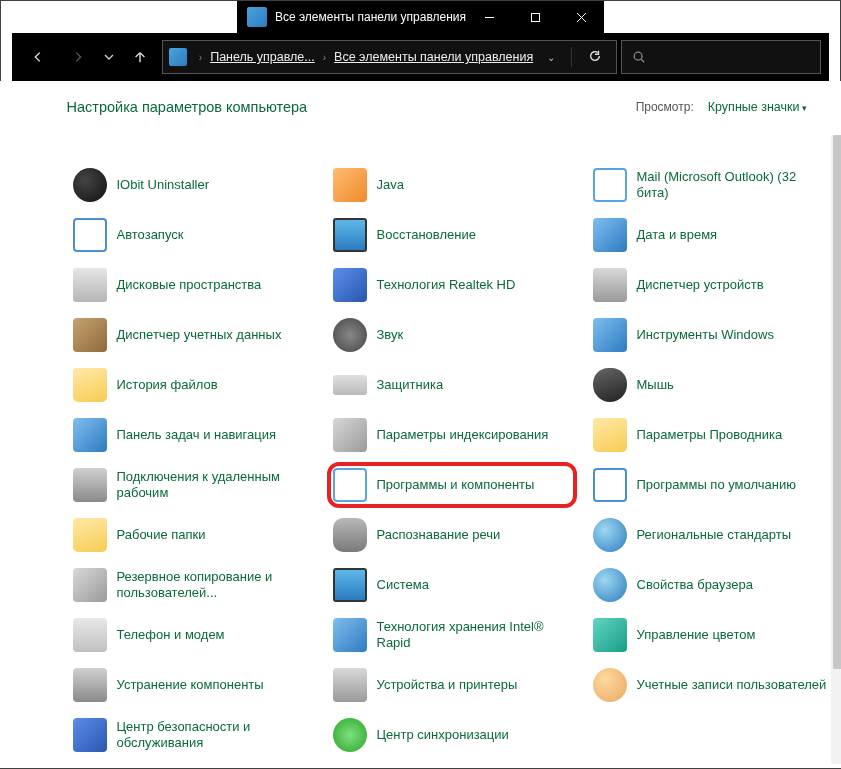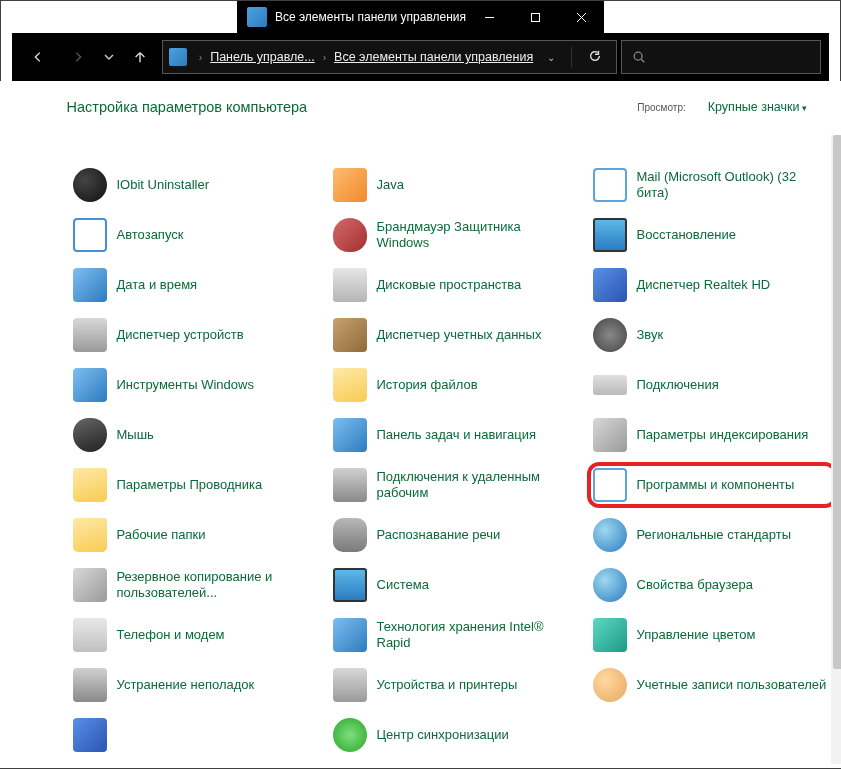--- a/index.html
+++ b/index.html
@@ -108,22 +108,22 @@
     margin-bottom: 22px;
   }
   .heading {
     color: #0a6a3a;
     font-size: 14.5px;
     font-weight: 400;
     flex: 1;
   }
   .view-label {
     color: #555;
-    font-size: 10px;
-    margin-right: 22px;
+    font-size: 12px;
+    margin-right: 14px;
   }
   .view-value {
     color: #0a6a3a;
     font-size: 12.5px;
     margin-right: 30px;
   }
   .view-value::after {
     content:" ▾";
     font-size: 9px;
     color: #0a6a3a;
@@ -299,38 +299,34 @@
           </div>
           <div class="item">
             <div class="icon ic-box"></div>
             <div class="label">Mail (Microsoft Outlook) (32 бита)</div>
           </div>
           <div class="item">
             <div class="icon ic-window"></div>
             <div class="label">Автозапуск</div>
           </div>
           <div class="item">
-            <div class="icon ic-shield"></div>
-            <div class="label">Брандмауэр Защитника Windows</div>
-          </div>
-          <div class="item">
             <div class="icon ic-monitor"></div>
             <div class="label">Восстановление</div>
           </div>
           <div class="item">
             <div class="icon ic-blue"></div>
             <div class="label">Дата и время</div>
           </div>
           <div class="item">
             <div class="icon ic-disk"></div>
             <div class="label">Дисковые пространства</div>
           </div>
           <div class="item">
             <div class="icon ic-realtek"></div>
-            <div class="label">Диспетчер Realtek HD</div>
+            <div class="label">Технология Realtek HD</div>
           </div>
           <div class="item">
             <div class="icon ic-printer"></div>
             <div class="label">Диспетчер устройств</div>
           </div>
           <div class="item">
             <div class="icon ic-brown"></div>
             <div class="label">Диспетчер учетных данных</div>
           </div>
           <div class="item">
@@ -340,21 +336,21 @@
           <div class="item">
             <div class="icon ic-blue"></div>
             <div class="label">Инструменты Windows</div>
           </div>
           <div class="item">
             <div class="icon ic-folder"></div>
             <div class="label">История файлов</div>
           </div>
           <div class="item">
             <div class="icon ic-kbd"></div>
-            <div class="label">Подключения</div>
+            <div class="label">Защитника</div>
           </div>
           <div class="item">
             <div class="icon ic-mouse"></div>
             <div class="label">Мышь</div>
           </div>
           <div class="item">
             <div class="icon ic-blue"></div>
             <div class="label">Панель задач и навигация</div>
           </div>
           <div class="item">
@@ -367,20 +363,24 @@
           </div>
           <div class="item">
             <div class="icon ic-wrench"></div>
             <div class="label">Подключения к удаленным рабочим</div>
           </div>
           <div class="item highlighted">
             <div class="icon ic-box"></div>
             <div class="label">Программы и компоненты</div>
           </div>
           <div class="item">
+            <div class="icon ic-window"></div>
+            <div class="label">Программы по умолчанию</div>
+          </div>
+          <div class="item">
             <div class="icon ic-folder"></div>
             <div class="label">Рабочие папки</div>
           </div>
           <div class="item">
             <div class="icon ic-mic"></div>
             <div class="label">Распознавание речи</div>
           </div>
           <div class="item">
             <div class="icon ic-globe"></div>
             <div class="label">Региональные стандарты</div>
@@ -404,32 +404,33 @@
           <div class="item">
             <div class="icon ic-blue"></div>
             <div class="label">Технология хранения Intel® Rapid</div>
           </div>
           <div class="item">
             <div class="icon ic-teal"></div>
             <div class="label">Управление цветом</div>
           </div>
           <div class="item">
             <div class="icon ic-wrench"></div>
-            <div class="label">Устранение неполадок</div>
+            <div class="label">Устранение компоненты</div>
           </div>
           <div class="item">
             <div class="icon ic-printer"></div>
             <div class="label">Устройства и принтеры</div>
           </div>
           <div class="item">
             <div class="icon ic-users"></div>
             <div class="label">Учетные записи пользователей</div>
           </div>
           <div class="item">
             <div class="icon ic-flag"></div>
+            <div class="label">Центр безопасности и обслуживания</div>
           </div>
           <div class="item">
             <div class="icon ic-sync"></div>
             <div class="label">Центр синхронизации</div>
           </div>
         </div>
     </div>
 
     <div class="scrollbar">
       <div class="track"></div>

